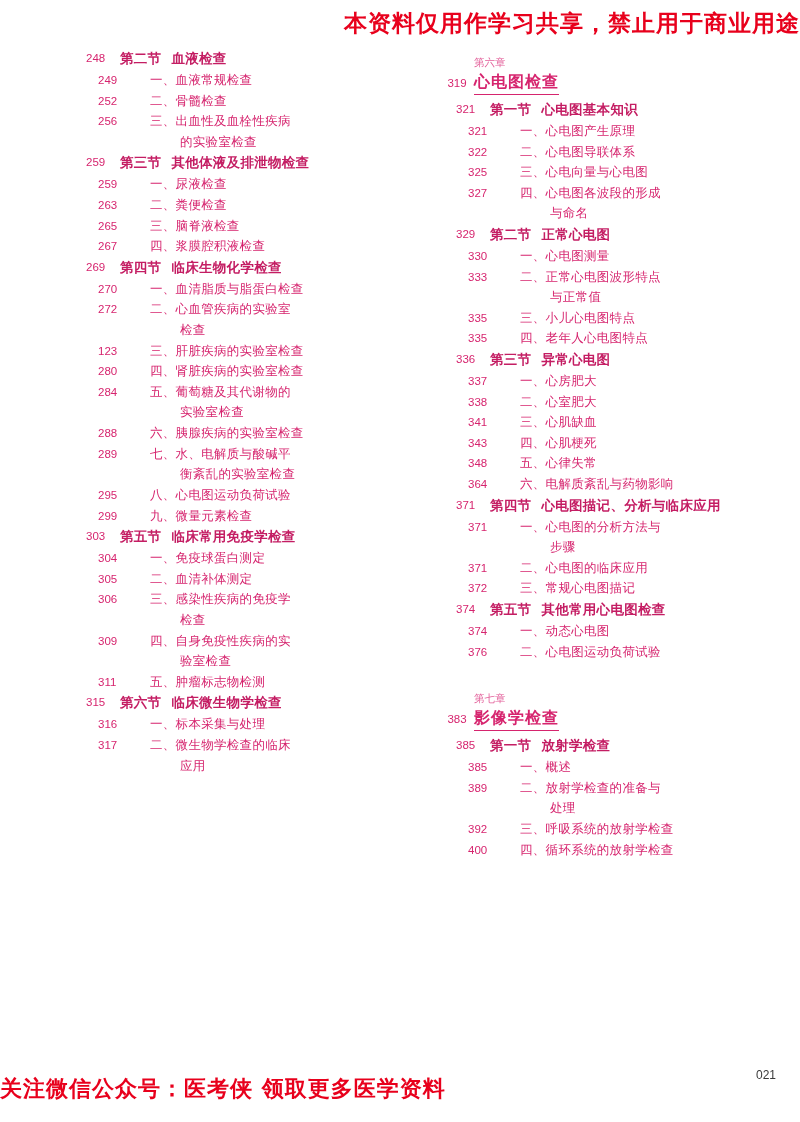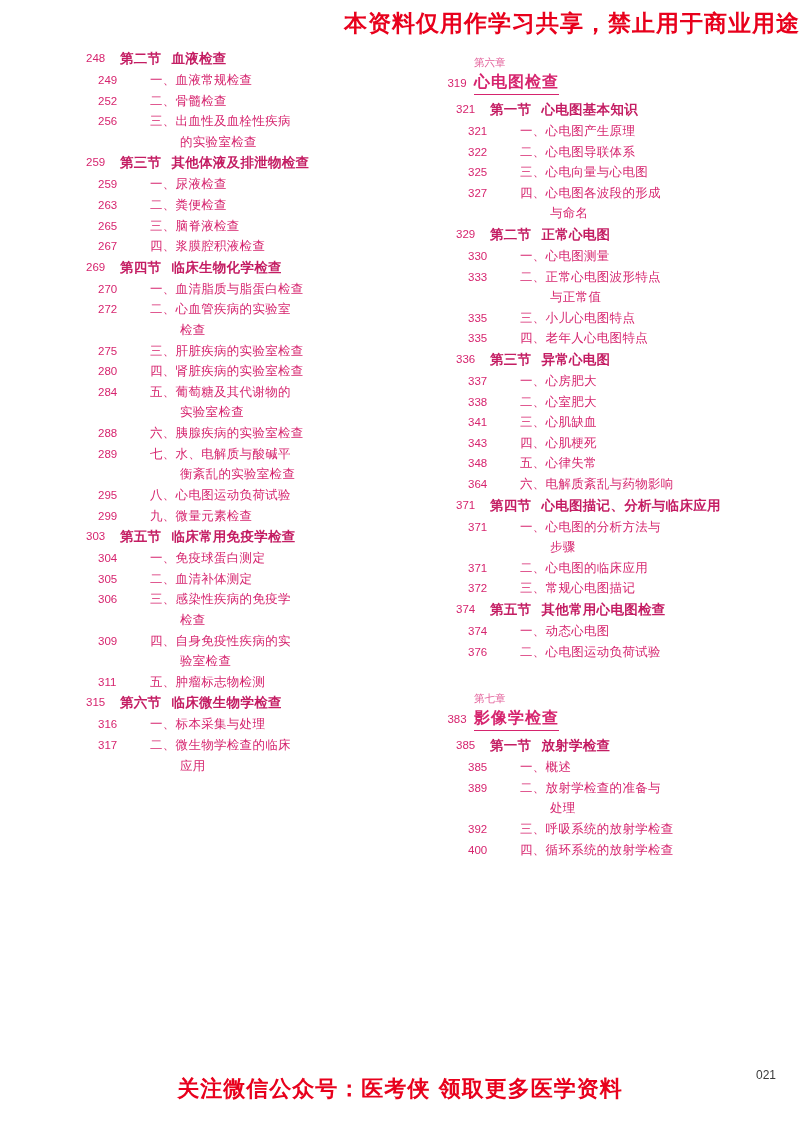--- a/index.html
+++ b/index.html
@@ -30,21 +30,20 @@
     font-weight: bold;
     color: #e8001c;
     letter-spacing: 1px;
     font-family: "DejaVu Sans", sans-serif;
   }
   .banner-bottom {
     position: absolute;
     bottom: 18px;
     left: 0;
     width: 800px;
-    text-align: center;
     font-size: 22px;
     font-weight: bold;
     color: #e8001c;
     letter-spacing: 1px;
     font-family: "DejaVu Sans", sans-serif;
   }
   .page-number {
     position: absolute;
     right: 24px;
     bottom: 40px;
@@ -193,21 +192,21 @@
         </div>
         <div class="entry lvl-item">
           <span class="pg">272</span>
           <span class="txt">二、心血管疾病的实验室</span>
         </div>
         <div class="entry lvl-cont">
           <span class="pg"></span>
           <span class="txt">检查</span>
         </div>
         <div class="entry lvl-item">
-          <span class="pg">275</span>
+          <span class="pg">123</span>
           <span class="txt">三、肝脏疾病的实验室检查</span>
         </div>
         <div class="entry lvl-item">
           <span class="pg">280</span>
           <span class="txt">四、肾脏疾病的实验室检查</span>
         </div>
         <div class="entry lvl-item">
           <span class="pg">284</span>
           <span class="txt">五、葡萄糖及其代谢物的</span>
         </div>

